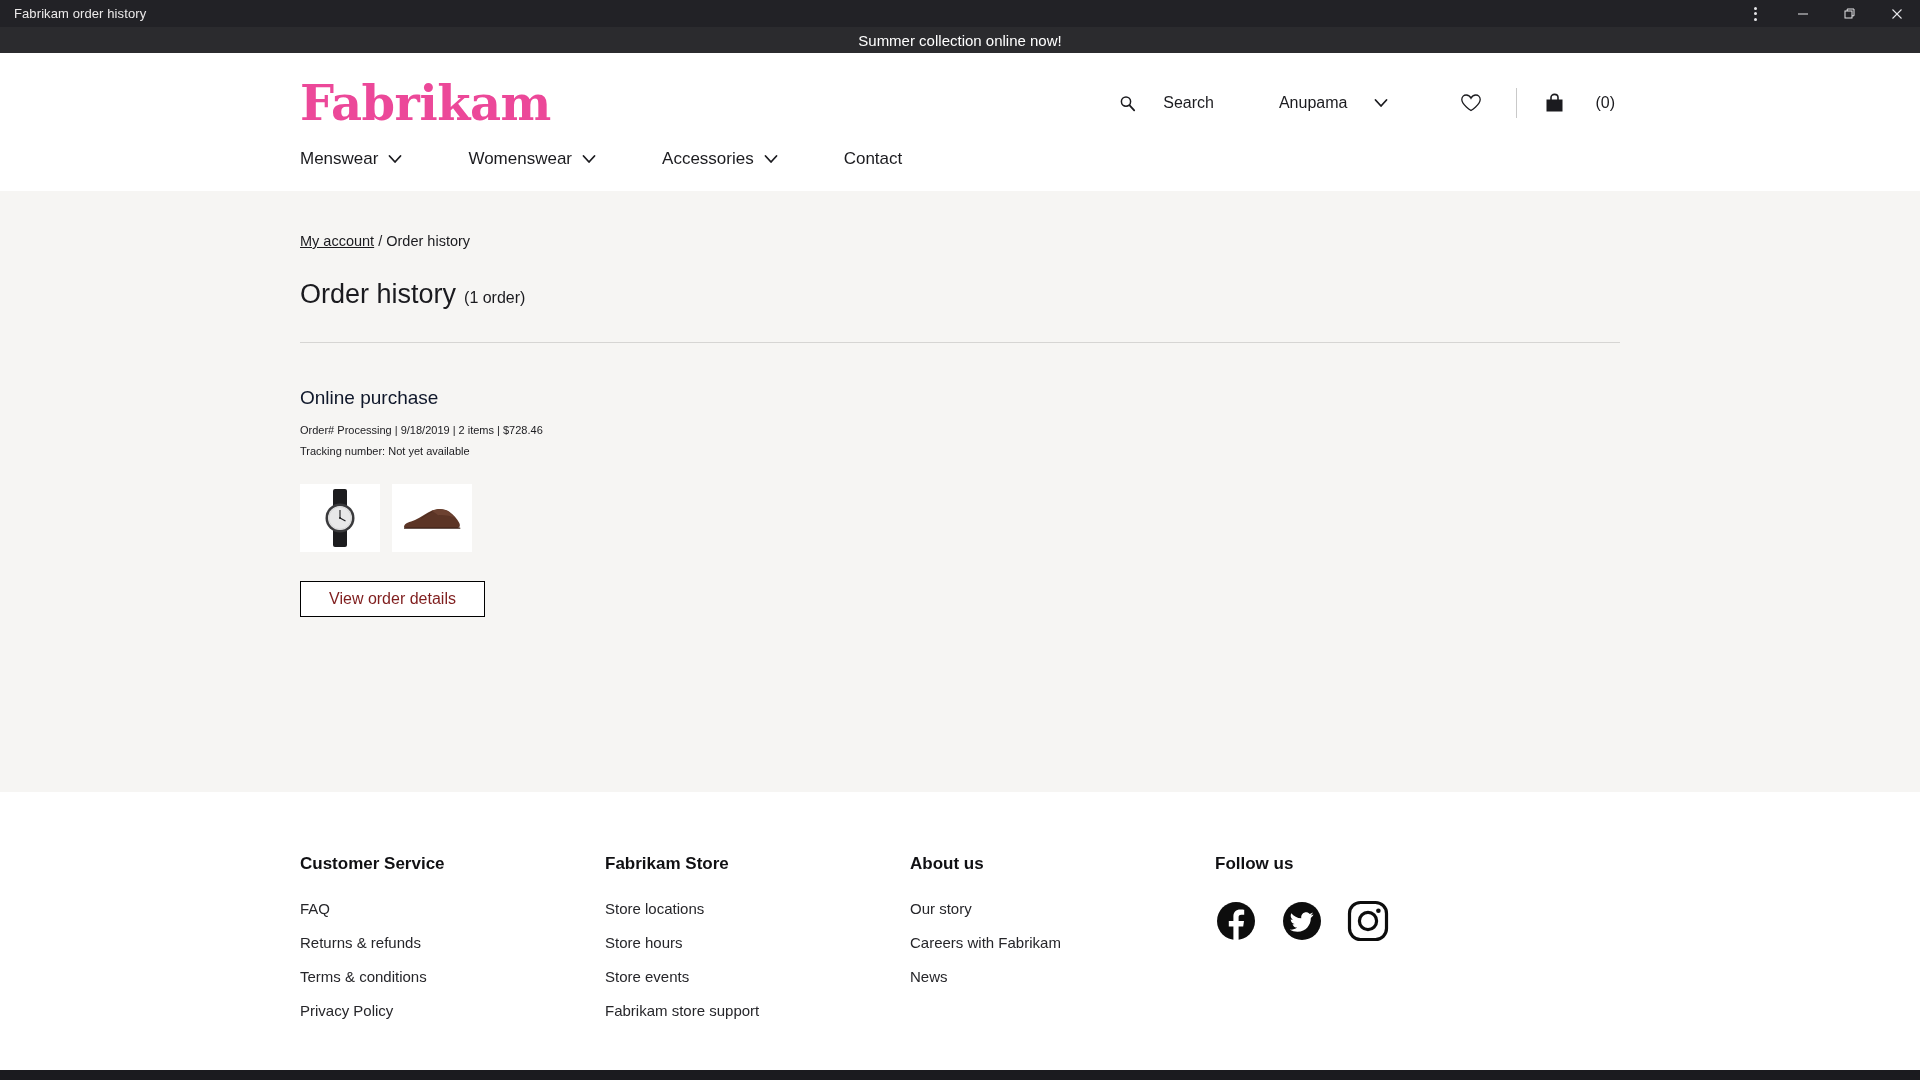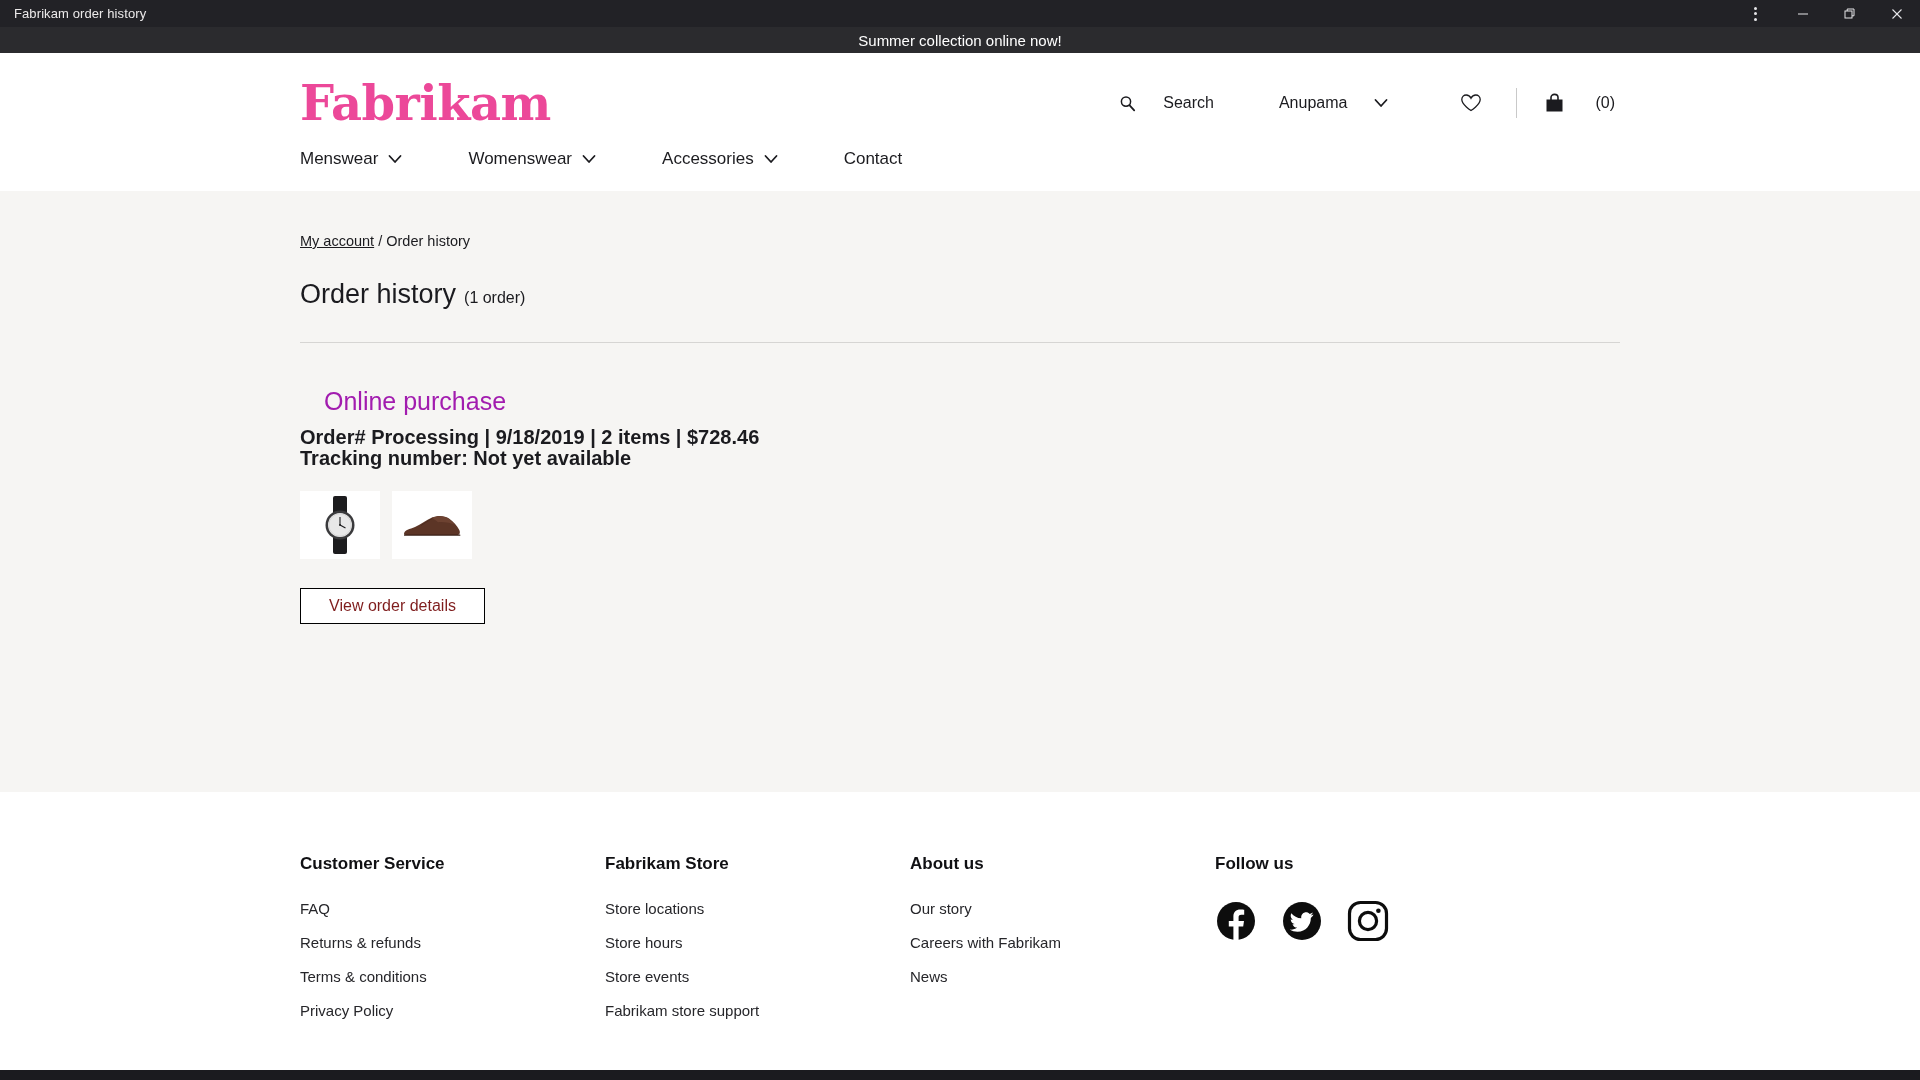--- a/index.html
+++ b/index.html
@@ -85,22 +85,22 @@
   .breadcrumb a { color: #1b1b1f; text-decoration: underline; margin-top: 44px; }
   .breadcrumb .sep { color: #1b1b1f; }
   .page-title {
     font-size: 27px; font-weight: 400; color: #1b1b1f;
     display: flex; align-items: baseline; gap: 8px;
   }
   .page-title .count { font-size: 16px; color: #1b1b1f; }
   .rule { height: 1px; background: #d6d5d3; margin: 32px 0 0 0; width: 1320px; }
 
   .order-block { padding-top: 44px; }
-  .order-kind { font-size: 25px; color: #a21caf; margin-bottom: 11px; margin-left: 24px; }
-  .order-line { font-size: 20px; color: #1b1b1f; line-height: 21px; font-weight: bold; }
+  .order-kind { font-size: 19px; color: #0f172a; margin-bottom: 11px; }
+  .order-line { font-size: 11px; color: #1b1b1f; line-height: 21px; }
 
   .thumbs { display: flex; gap: 12px; margin-top: 22px; }
   .thumb {
     width: 80px; height: 68px; background: #ffffff;
     display: flex; align-items: center; justify-content: center;
   }
 
   .btn-view {
     margin-top: 29px;
     width: 185px; height: 36px;

